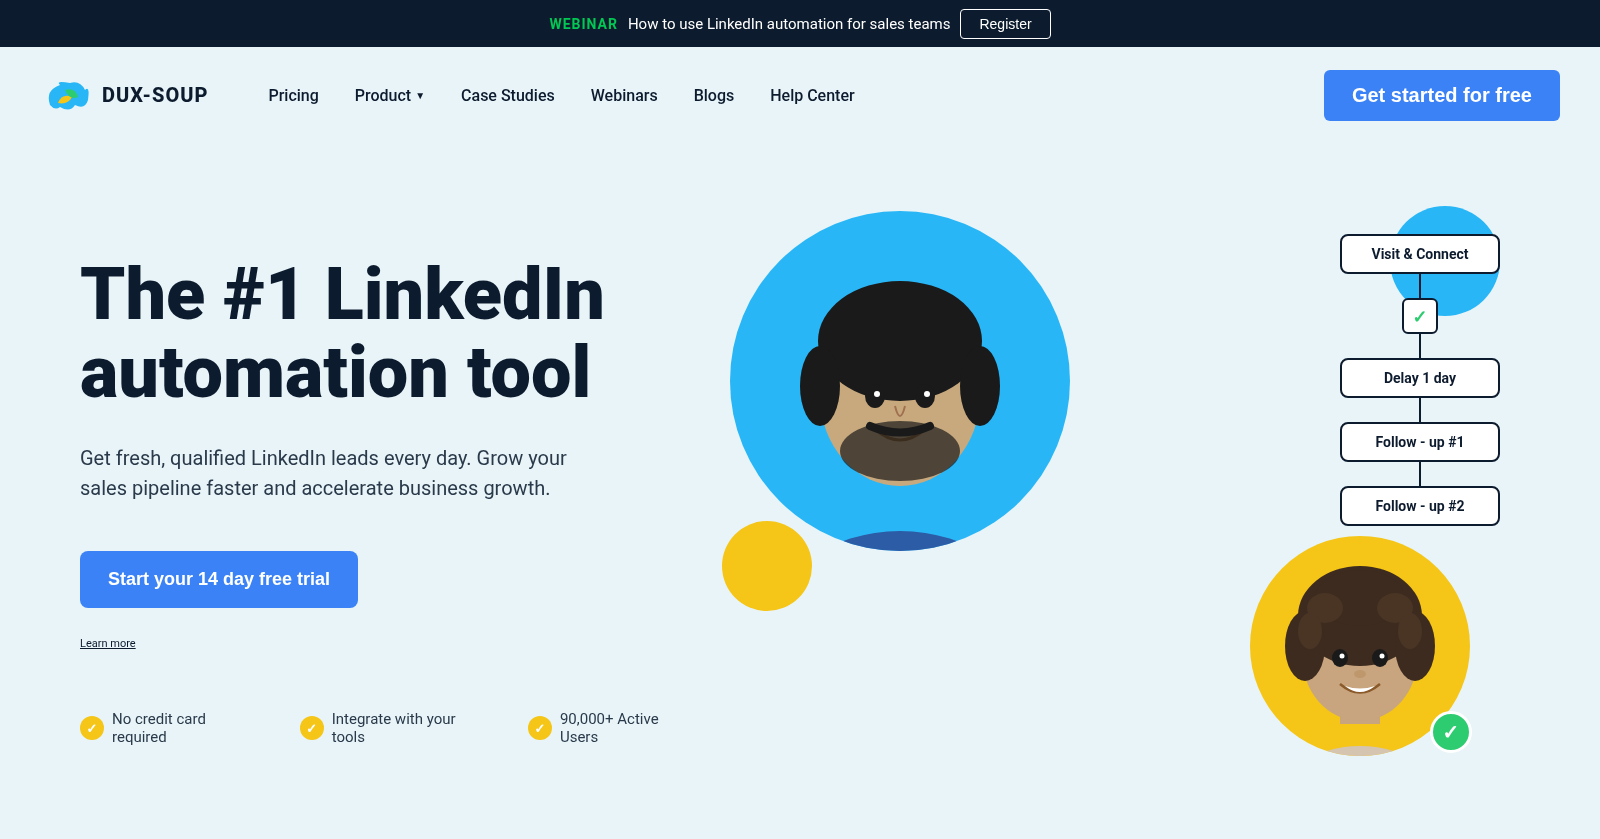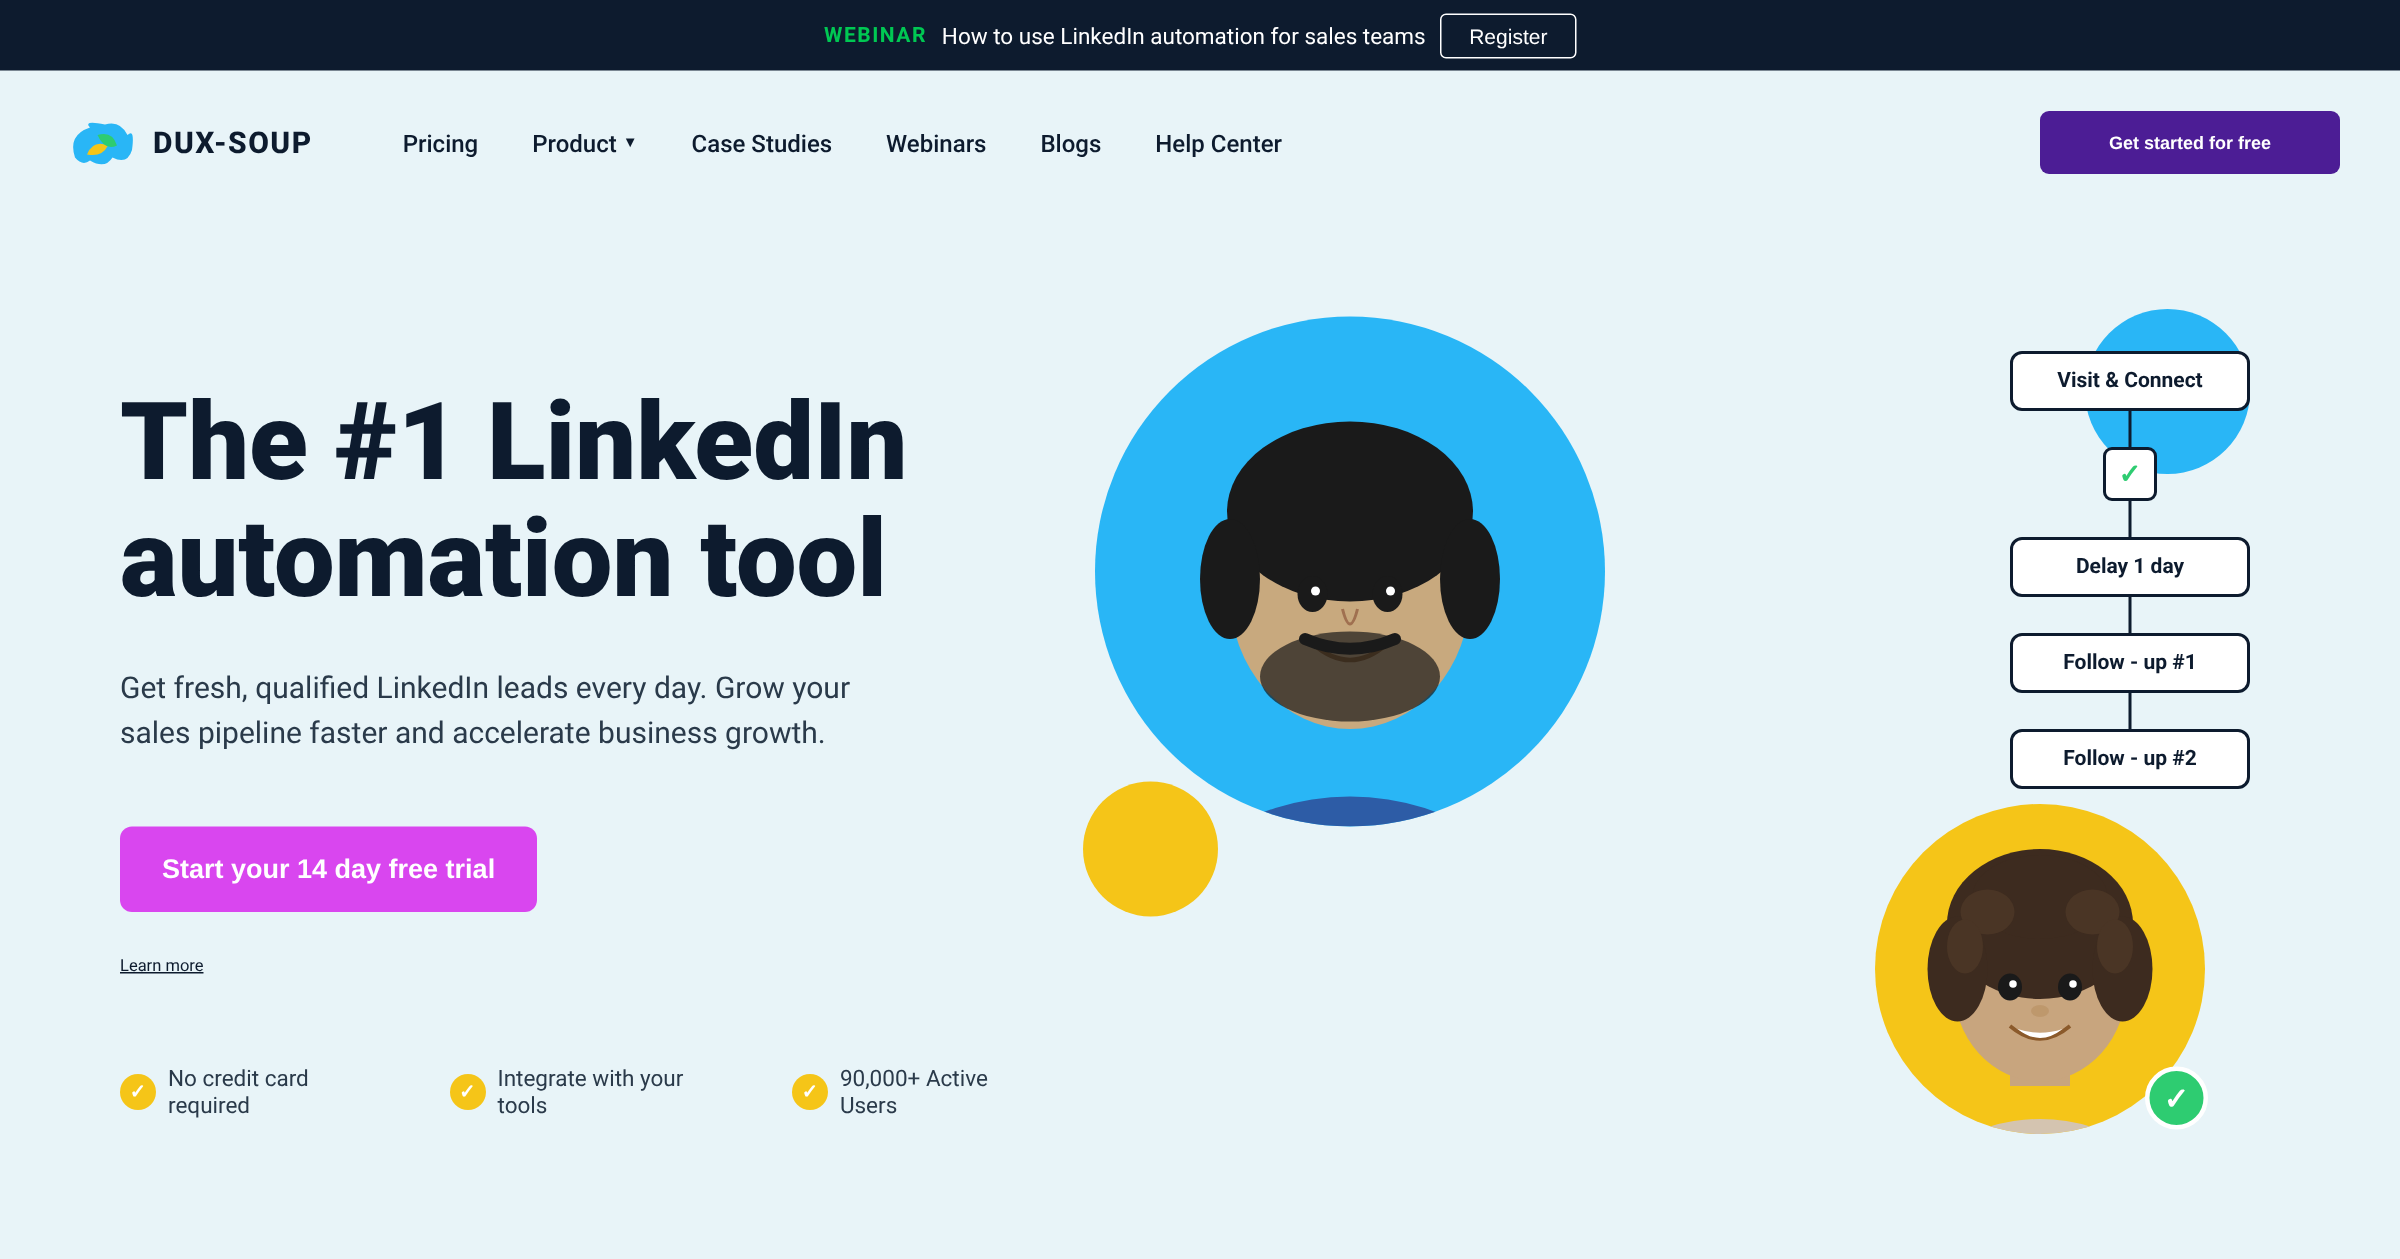--- a/index.html
+++ b/index.html
@@ -70,26 +70,26 @@
       cursor: pointer;
       display: flex;
       align-items: center;
       gap: 4px;
     }
     .nav-link .chevron {
       font-size: 10px;
       margin-top: 1px;
     }
     .get-started-btn {
-      background: #4c1d95;
+      background: #3b82f6;
       color: white;
       border: none;
-      padding: 14px 46px;
+      padding: 14px 28px;
       border-radius: 6px;
-      font-size: 12px;
+      font-size: 20px;
       font-weight: 700;
       cursor: pointer;
     }
 
     
     .hero {
       display: flex;
       align-items: center;
       padding: 60px 80px 40px 80px;
       min-height: 715px;
@@ -114,21 +114,21 @@
       margin-bottom: 48px;
       max-width: 520px;
     }
     .cta-row {
       display: flex;
       align-items: center;
       gap: 20px;
       margin-bottom: 24px;
     }
     .trial-btn {
-      background: #d946ef;
+      background: #3b82f6;
       color: white;
       border: none;
       padding: 18px 28px;
       border-radius: 8px;
       font-size: 18px;
       font-weight: 700;
       cursor: pointer;
       white-space: nowrap;
     }
     .demo-btn {

